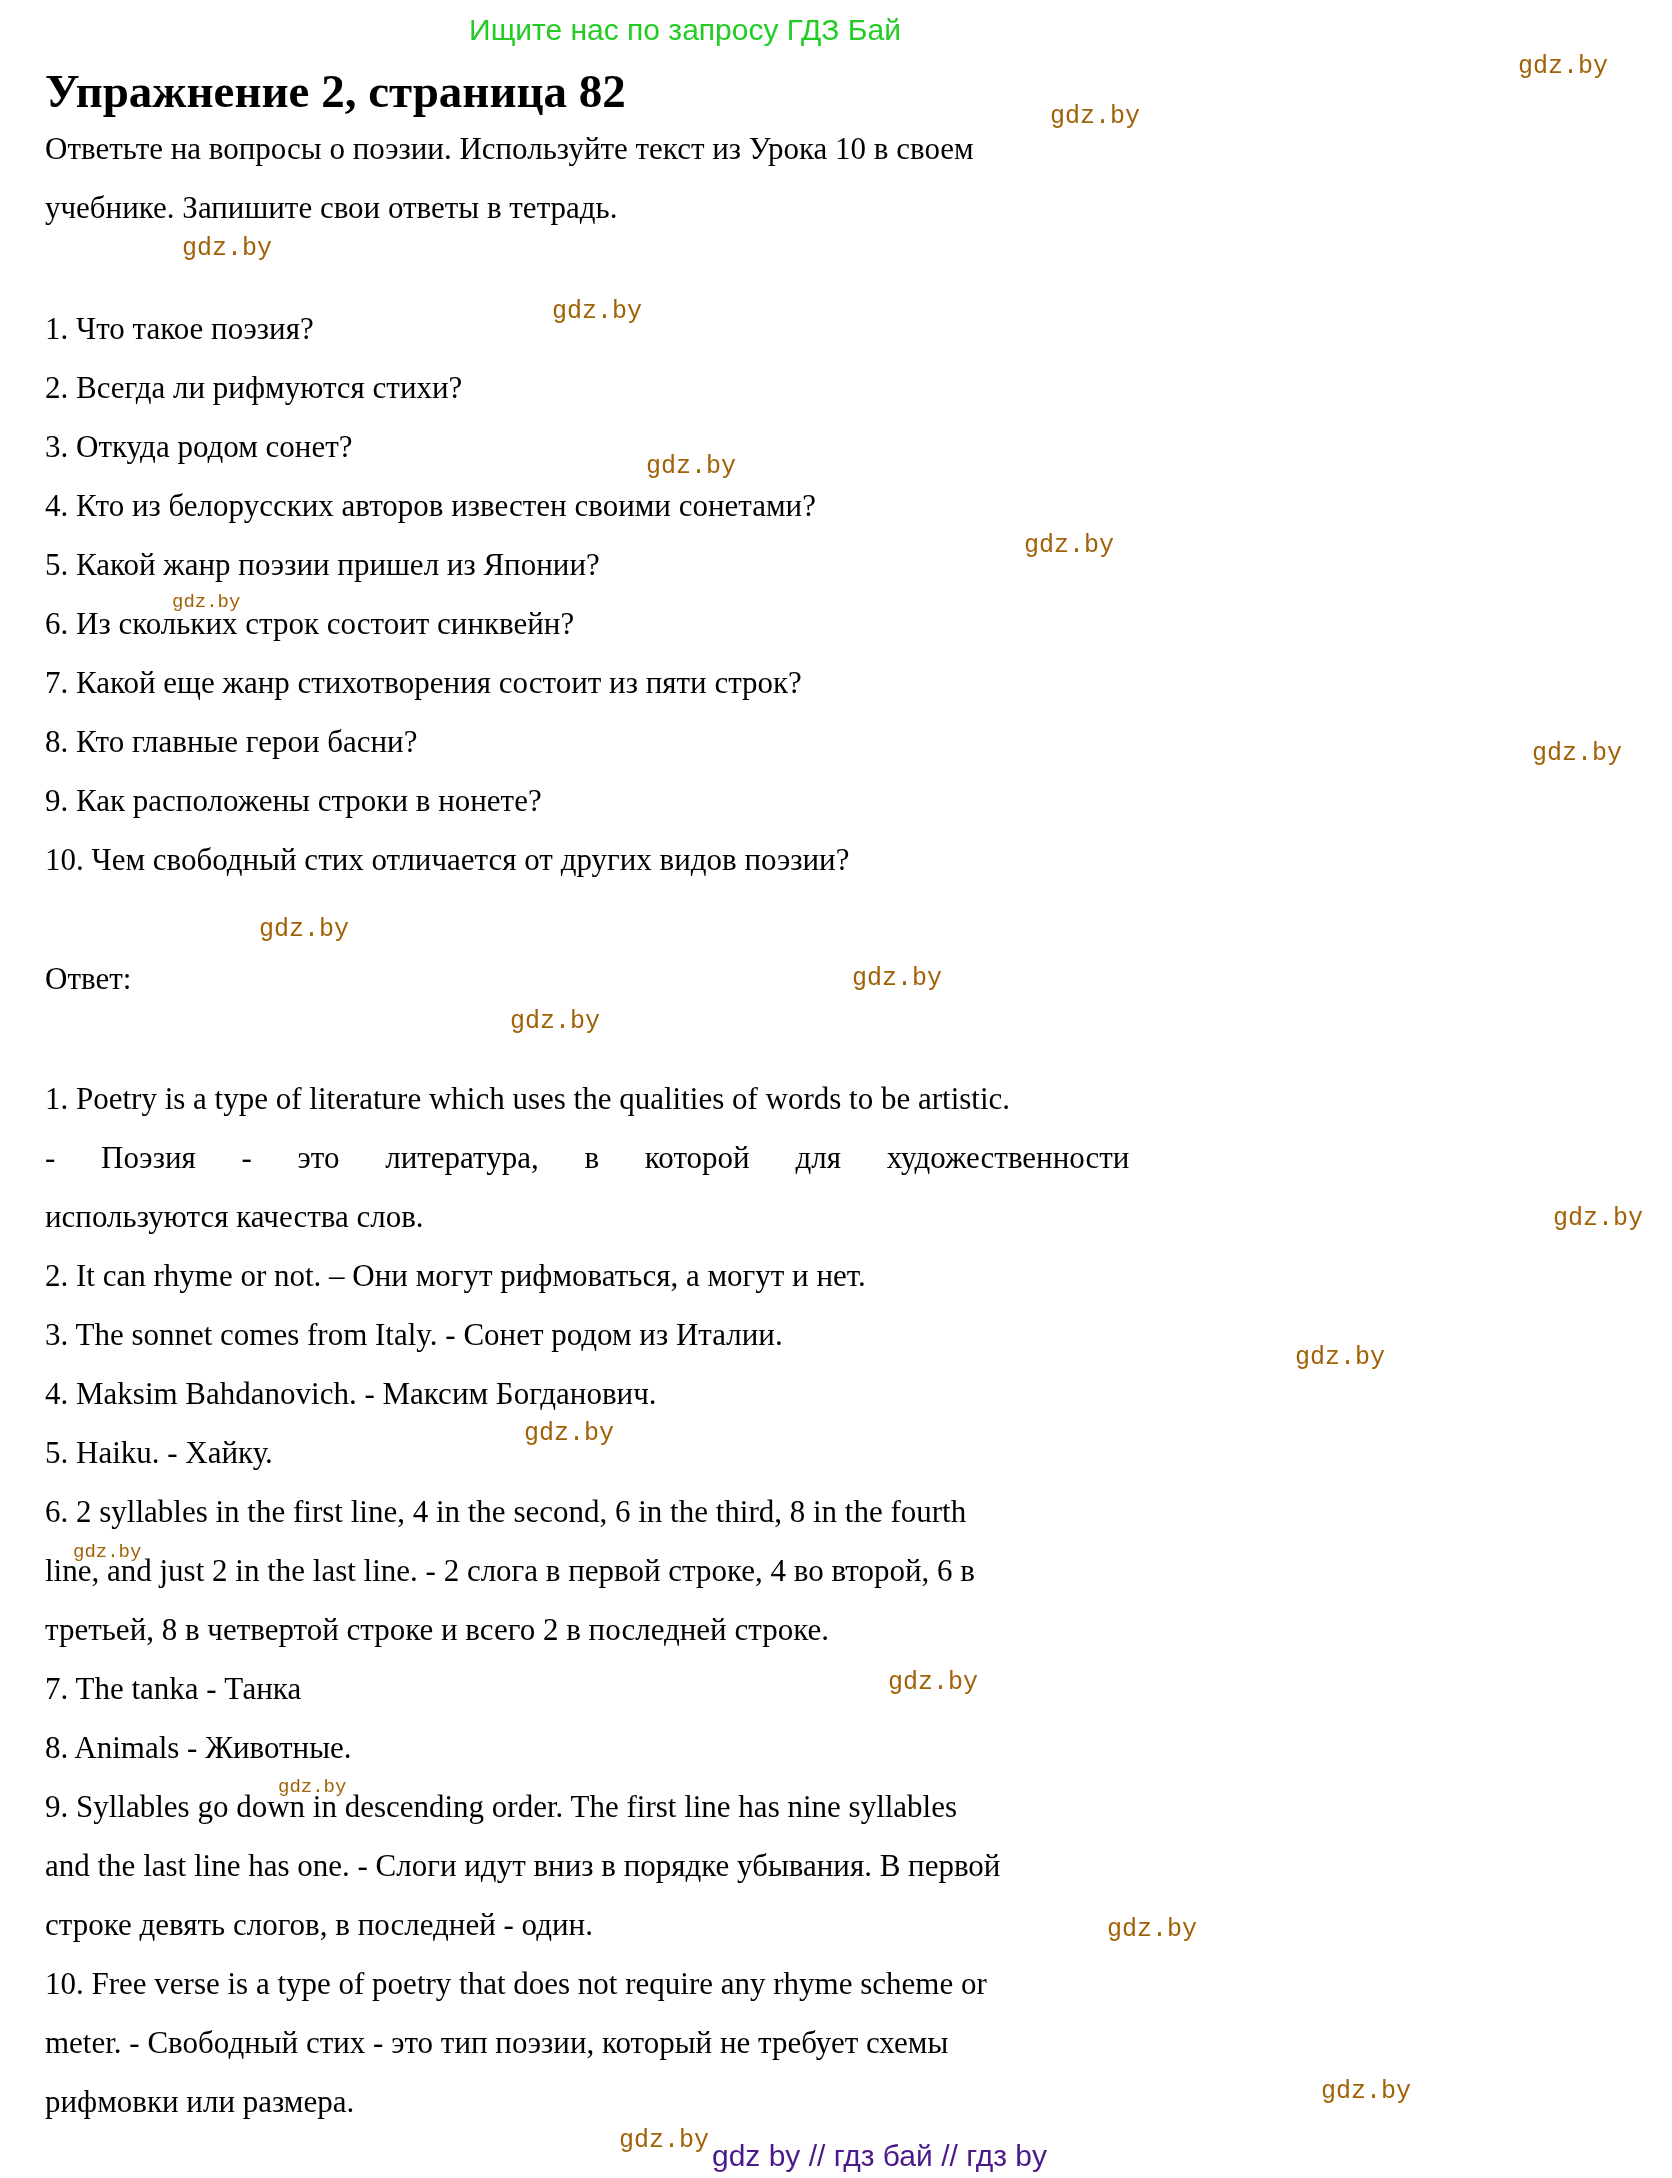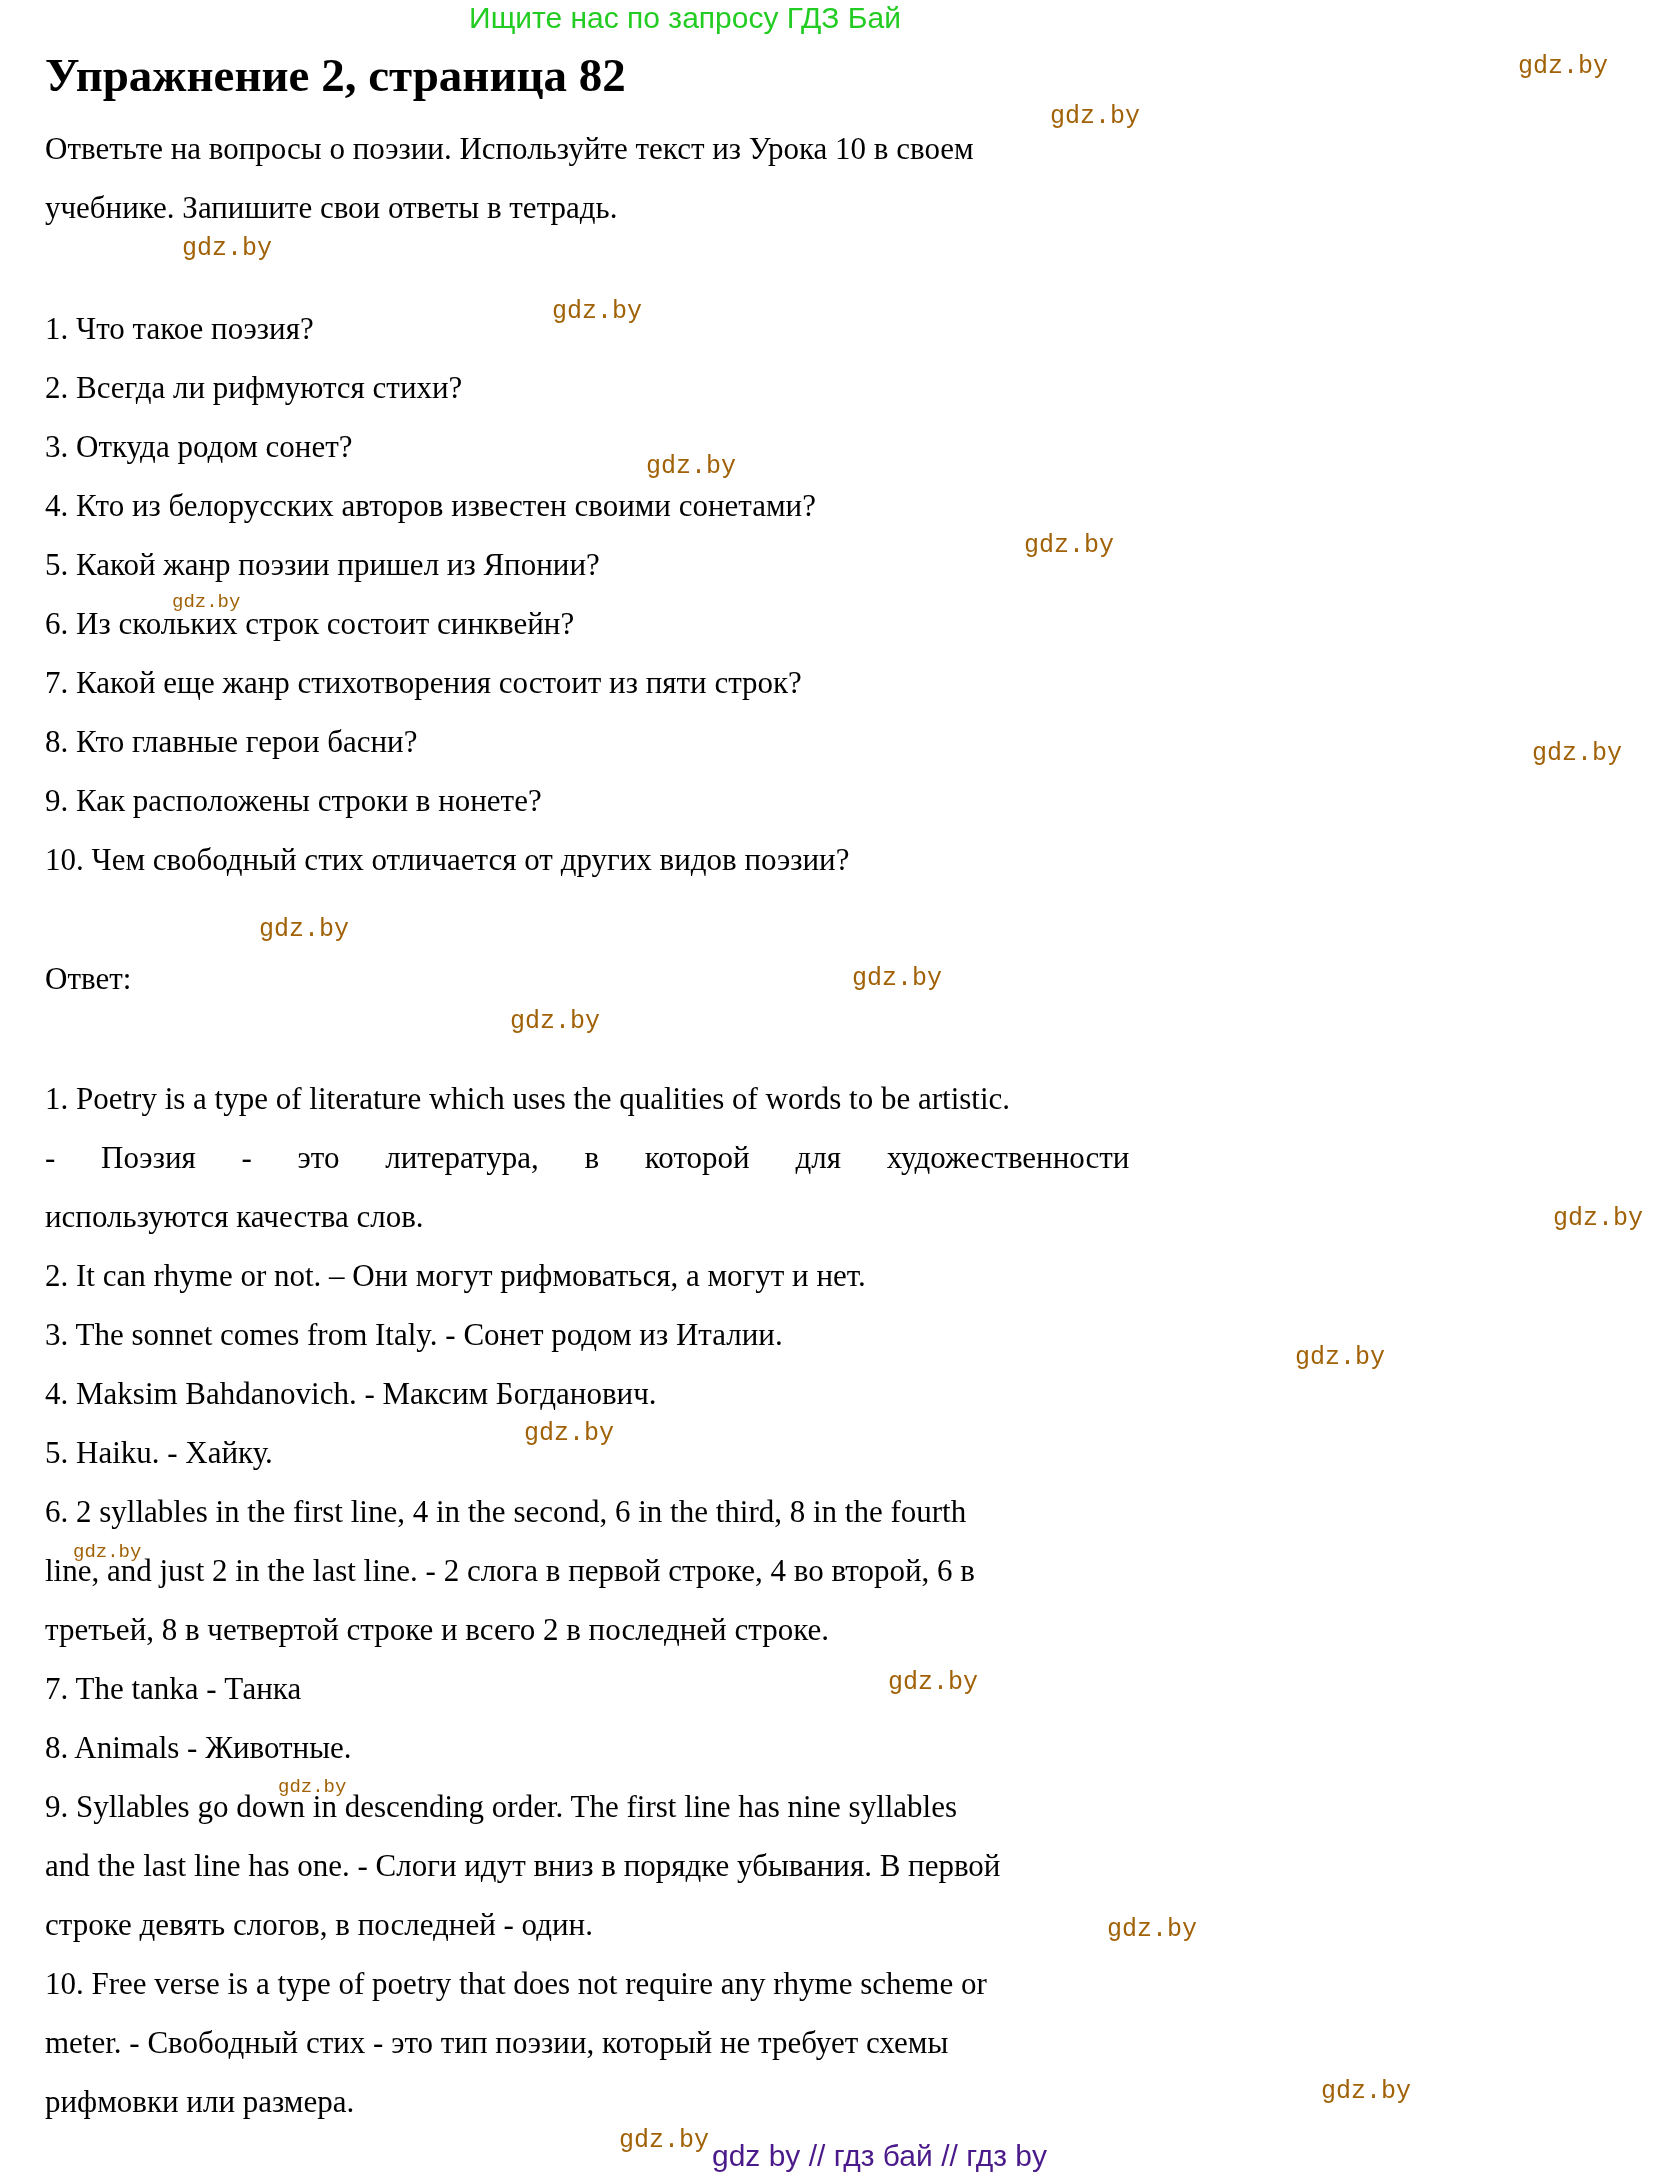--- a/index.html
+++ b/index.html
@@ -1,20 +1,20 @@
 <!DOCTYPE html>
 <html style="font-size:14px"><head>
 <meta charset="utf-8">
 <style>
   html, body { margin: 0; padding: 0; background: #ffffff; }
   body { width: 1673px; height: 2178px; position: relative; overflow: hidden;
          font-family: "Liberation Serif", serif; color: #000; }
-  .banner { position: absolute; top: 0; left: 0; width: 1370px; text-align: center;
+  .banner { position: absolute; top: 12px; left: 0; width: 1370px; text-align: center;
             font-family: "Liberation Sans", sans-serif; font-size: 30px; color: #22cc22; line-height: 35px; }
-  .title { position: absolute; left: 45px; top: 47px; font-size: 47px; font-weight: bold; line-height: 56px; }
+  .title { position: absolute; left: 45px; top: 63px; font-size: 47px; font-weight: bold; line-height: 56px; }
   .body-text { position: absolute; left: 45px; width: 1563px; font-size: 31px; line-height: 59px; }
   .line { display: block; white-space: nowrap; }
   .wm { position: absolute; font-family: Liberation Mono, monospace; font-size: 25px; color: #a16207; line-height: 30px; }
   .wm-small { font-size: 19px; }
   .footer { position: absolute; top: 2138px; left: 0; width: 1673px; text-align: center;
             font-family: "Liberation Sans", sans-serif; font-size: 30px; color: #4b1a8a; line-height: 35px; padding-left: 43px; }
 </style>
 </head>
 <body>
 

